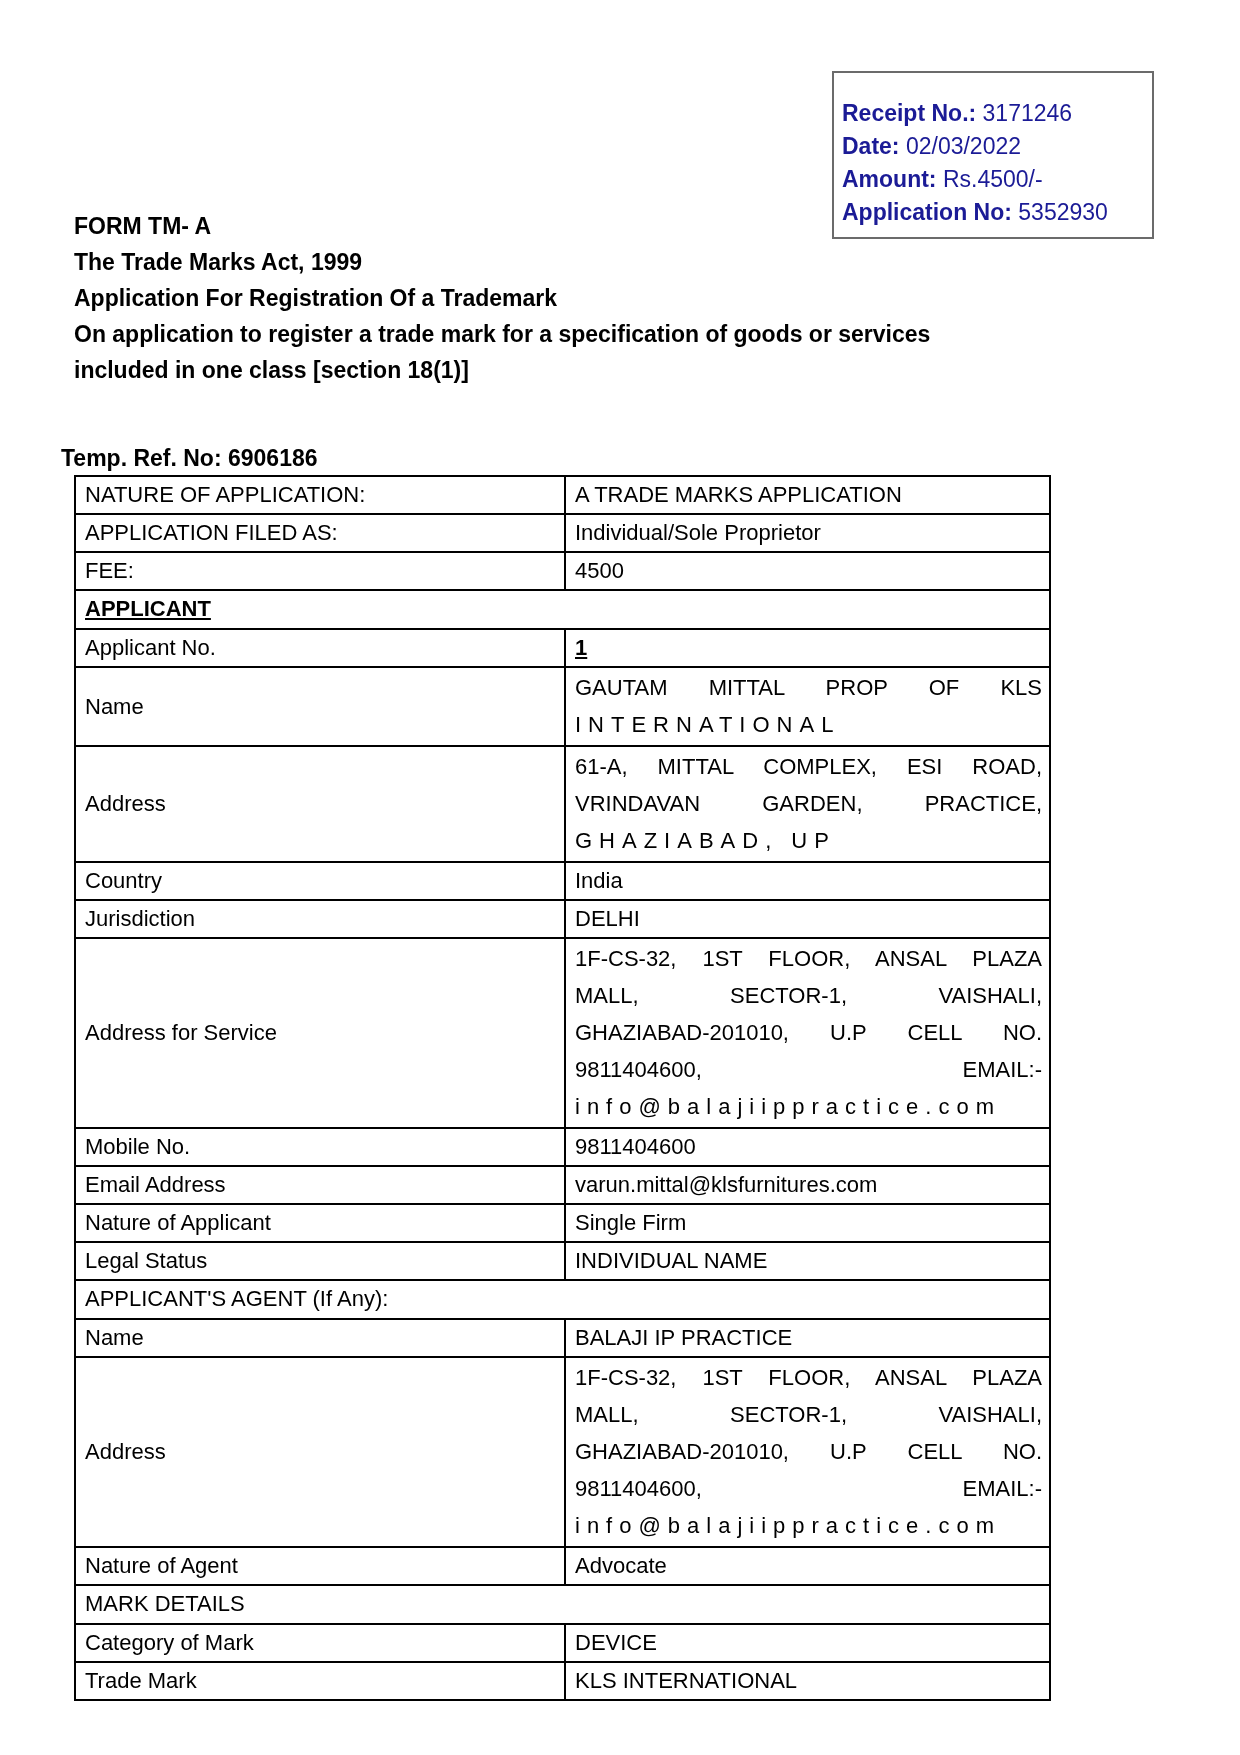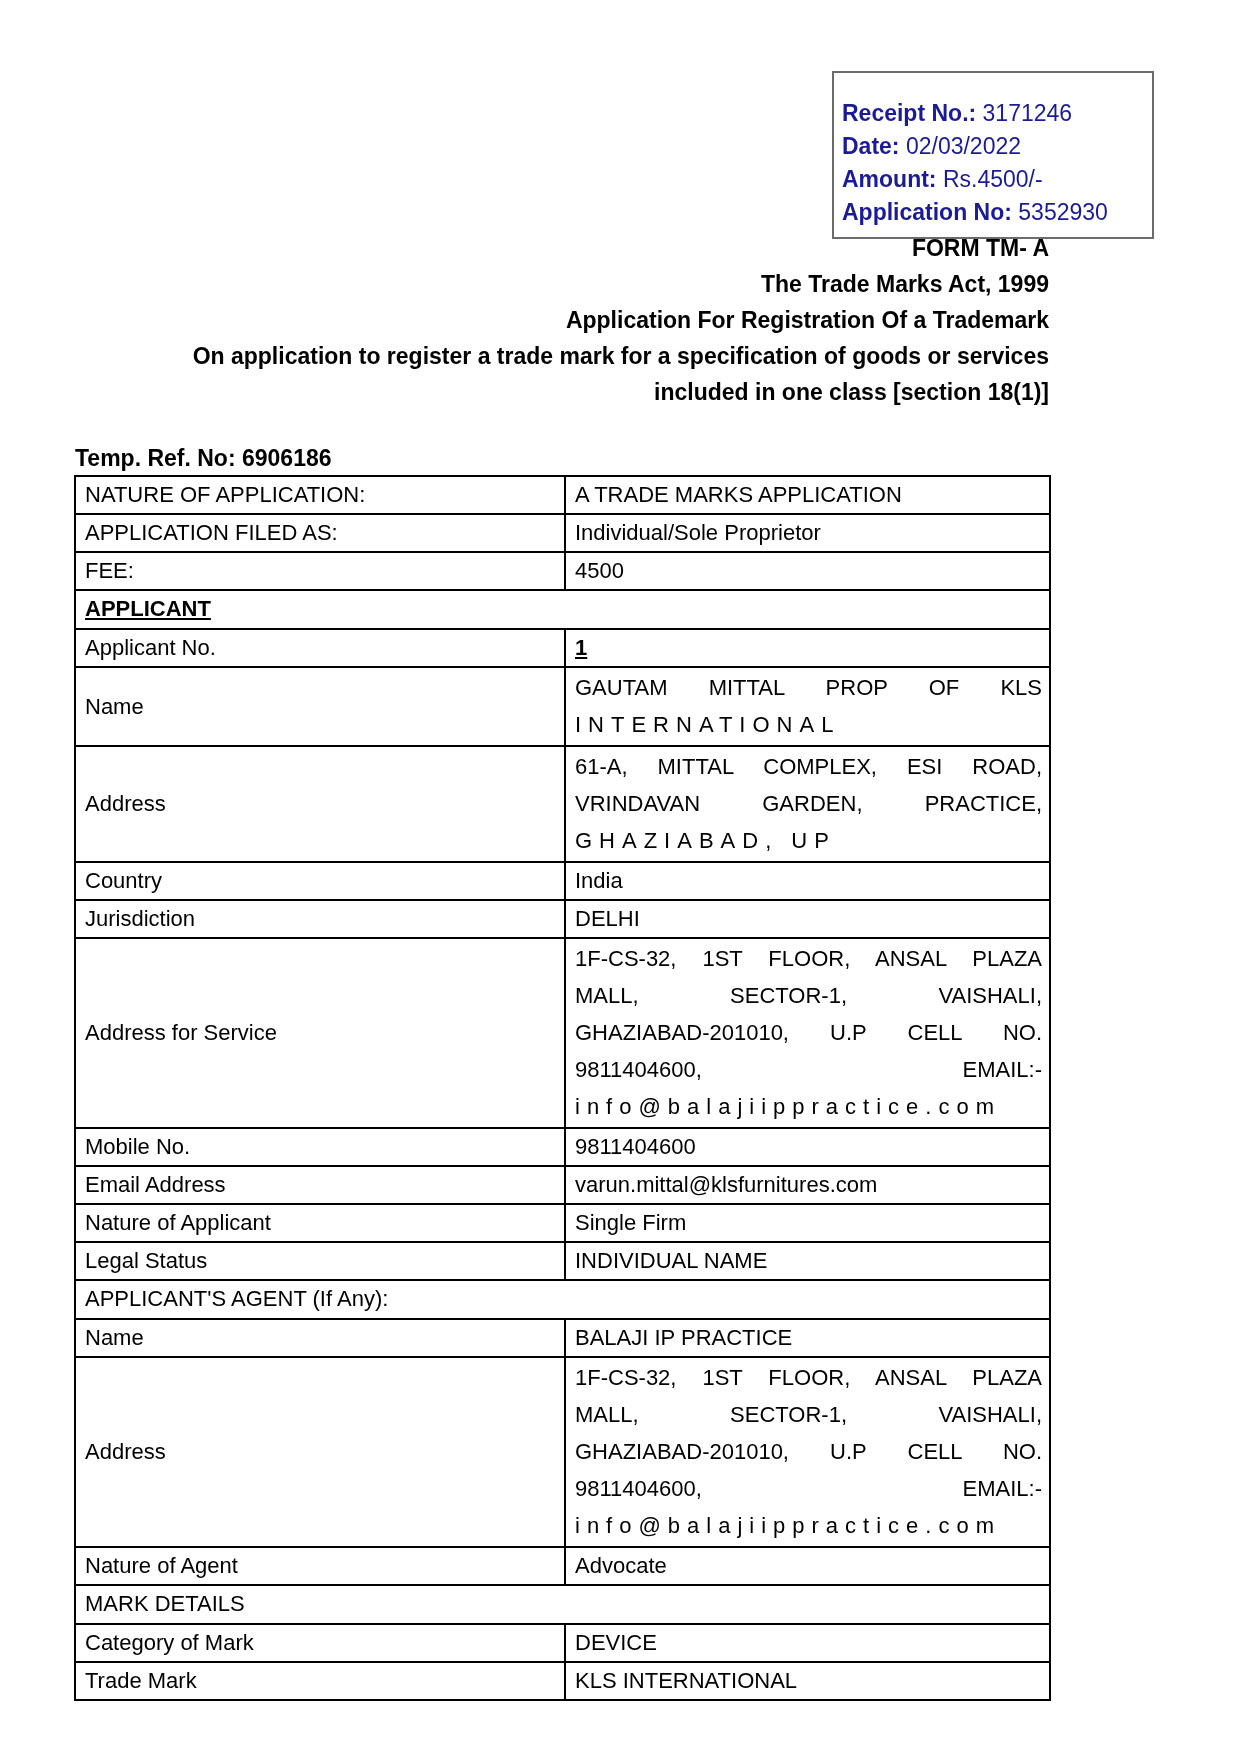--- a/index.html
+++ b/index.html
@@ -30,34 +30,34 @@
     font-size: 23px;
     line-height: 33px;
     white-space: nowrap;
   }
   .receipt-line .rlabel { font-weight: bold; }
 
   
   .title-block {
     position: absolute;
     left: 74px;
-    top: 230px;
+    top: 208px;
     width: 975px;
-    text-align: right;
+    text-align: left;
   }
   .title-line {
     font-size: 23px;
     font-weight: bold;
     line-height: 36px;
   }
 
   
   .temp-ref {
     position: absolute;
-    left: 75px;
+    left: 61px;
     top: 444px;
     font-size: 23px;
     font-weight: bold;
     line-height: 28px;
   }
 
   
   .app-table {
     position: absolute;
     left: 74px;

